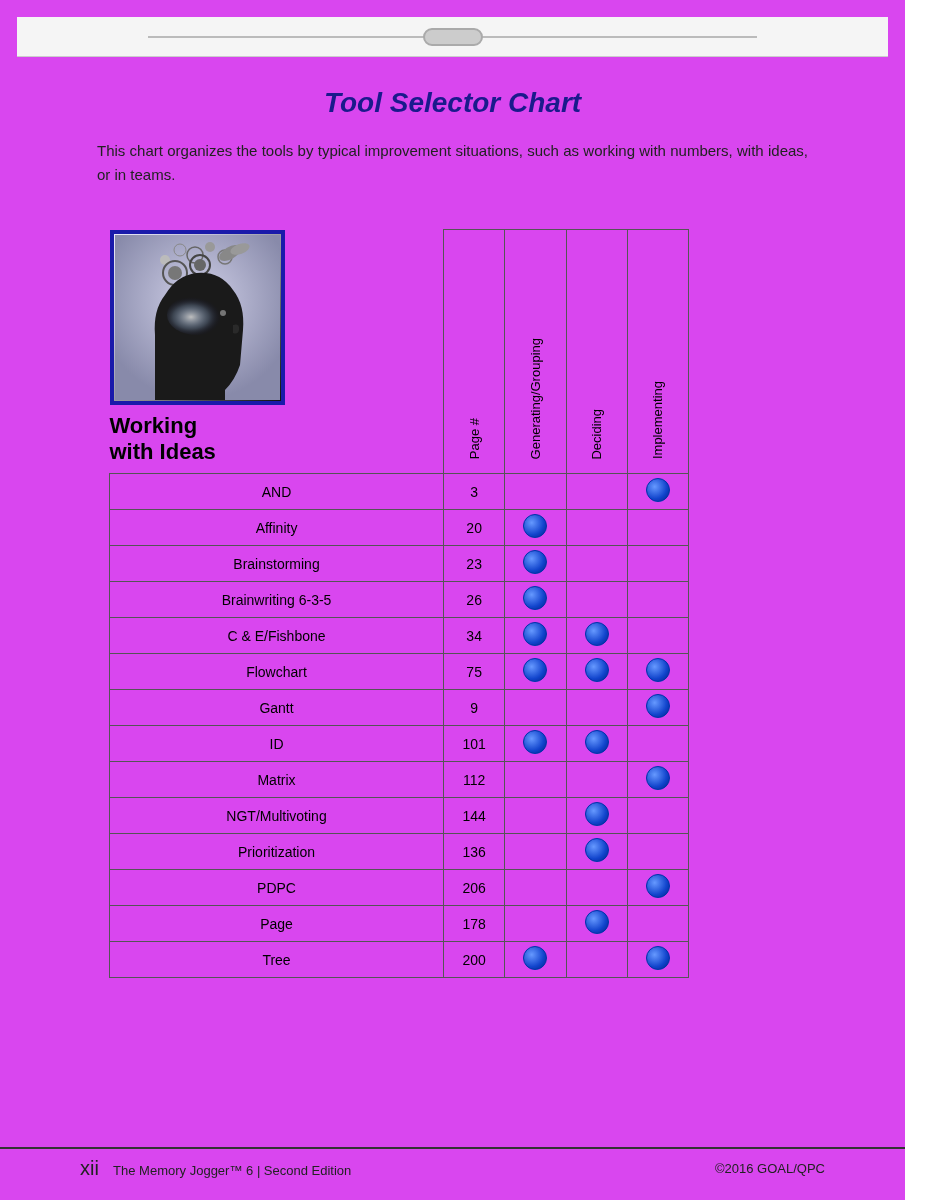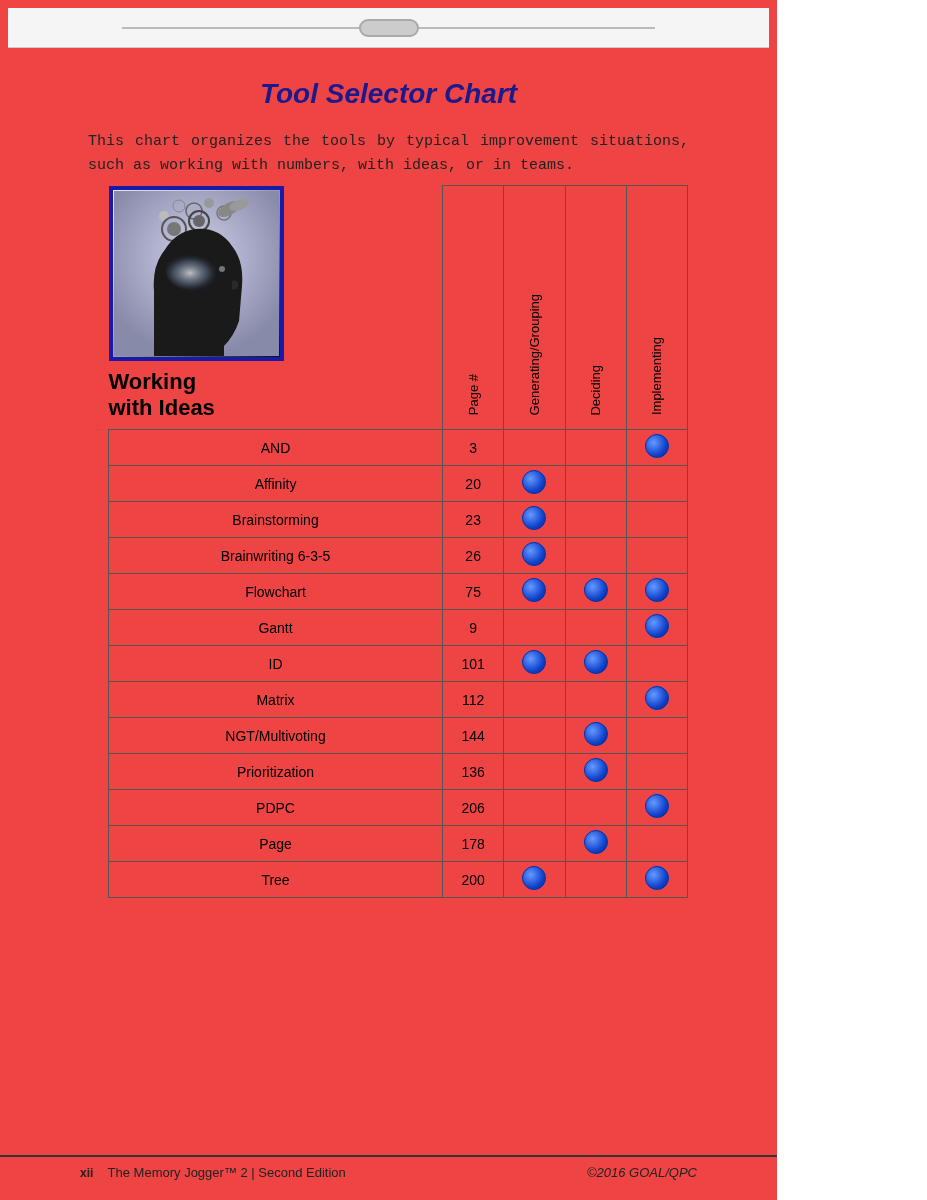--- a/index.html
+++ b/index.html
@@ -5,24 +5,24 @@
     * { margin: 0; padding: 0; box-sizing: border-box; }
     body {
       width: 927px;
       min-height: 1200px;
       background: #ffffff;
       font-family: Georgia, 'Times New Roman', serif;
       position: relative;
     }
 
     .page-container {
-      width: 777px;
+      width: 905px;
       min-height: 1200px;
-      background: #ef4444;
-      padding: 8px;
+      background: #d946ef;
+      padding: 17px;
       position: relative;
     }
 
     
     .top-binding {
       width: 100%;
       height: 40px;
       display: flex;
       align-items: center;
       justify-content: center;
@@ -59,28 +59,28 @@
       font-style: italic;
       color: #1a1a8c;
       margin-bottom: 20px;
       font-family: Arial, sans-serif;
     }
 
     .intro-text {
       font-size: 15px;
       line-height: 1.6;
       text-align: justify;
-      margin-bottom: 7px;
-      font-family: Liberation Mono, monospace;
+      margin-bottom: 42px;
+      font-family: Liberation Sans, sans-serif;
       color: #222;
     }
 
     
     .chart-wrapper {
-      margin-left: 20px;
+      margin-left: 12px;
     }
 
     .tool-table {
       border-collapse: collapse;
       width: 100%;
       max-width: 580px;
     }
 
     .header-row {
       
@@ -193,29 +193,28 @@
       padding-top: 8px;
     }
 
     .footer-left {
       font-size: 13px;
       font-family: Arial, sans-serif;
       color: #222;
     }
 
     .footer-left .page-num-bold {
-      font-weight: bold;
-      font-size: 12px;
+      font-weight: normal;
+      font-size: 20px;
     }
 
     .footer-right {
       font-size: 13px;
       font-family: Arial, sans-serif;
       color: #222;
-      font-style: italic;
     }
 
     
     .header-span-cell {
       border: none;
     }
   </style>
 </head>
 <body>
 
@@ -328,20 +327,27 @@
               <td class="dot-cell"></td>
             </tr>
             <tr class="data-row">
               <td class="tool-name-cell">Brainwriting 6-3-5</td>
               <td class="page-num-cell">26</td>
               <td class="dot-cell"><div class="blue-dot"></div></td>
               <td class="dot-cell"></td>
               <td class="dot-cell"></td>
             </tr>
             <tr class="data-row">
+              <td class="tool-name-cell">C &amp; E/Fishbone</td>
+              <td class="page-num-cell">34</td>
+              <td class="dot-cell"><div class="blue-dot"></div></td>
+              <td class="dot-cell"><div class="blue-dot"></div></td>
+              <td class="dot-cell"></td>
+            </tr>
+            <tr class="data-row">
               <td class="tool-name-cell">Flowchart</td>
               <td class="page-num-cell">75</td>
               <td class="dot-cell"><div class="blue-dot"></div></td>
               <td class="dot-cell"><div class="blue-dot"></div></td>
               <td class="dot-cell"><div class="blue-dot"></div></td>
             </tr>
             <tr class="data-row">
               <td class="tool-name-cell">Gantt</td>
               <td class="page-num-cell">9</td>
               <td class="dot-cell"></td>
@@ -400,18 +406,18 @@
           </tbody>
       </table>
     </div>
 
   </div>
 
   <div class="page-footer">
     <div class="footer-left">
       <span class="page-num-bold">xii</span>
       &nbsp;&nbsp;
-      <span>The Memory Jogger™ 2  |  Second Edition</span>
+      <span>The Memory Jogger™ 6  |  Second Edition</span>
     </div>
     <div class="footer-right">©2016 GOAL/QPC</div>
   </div>
 
 </div>
 
 </body></html>

